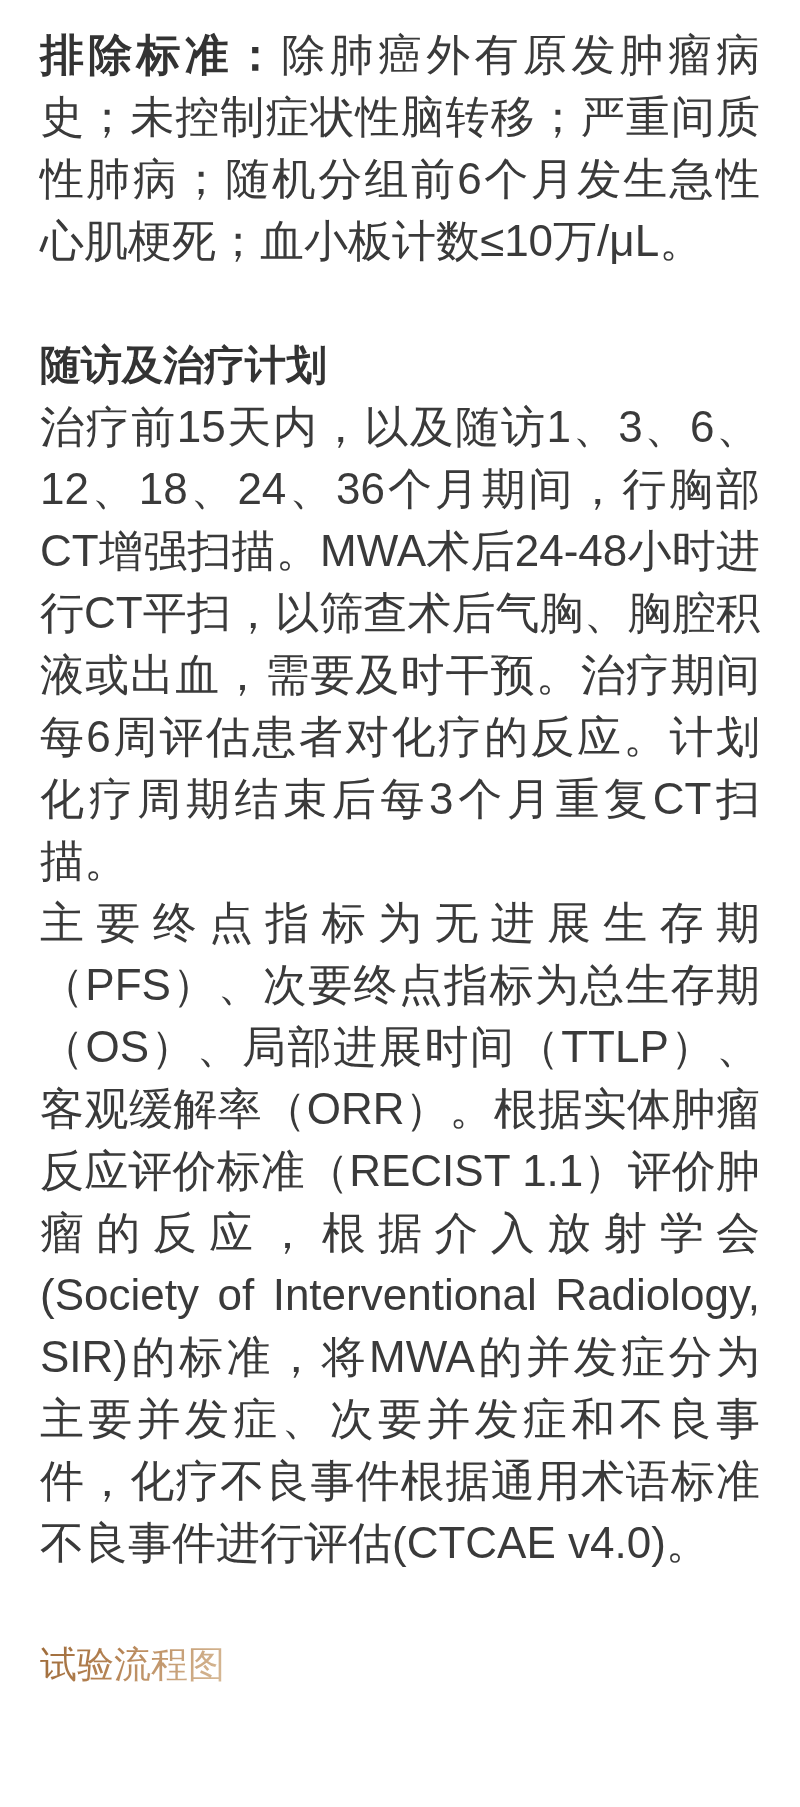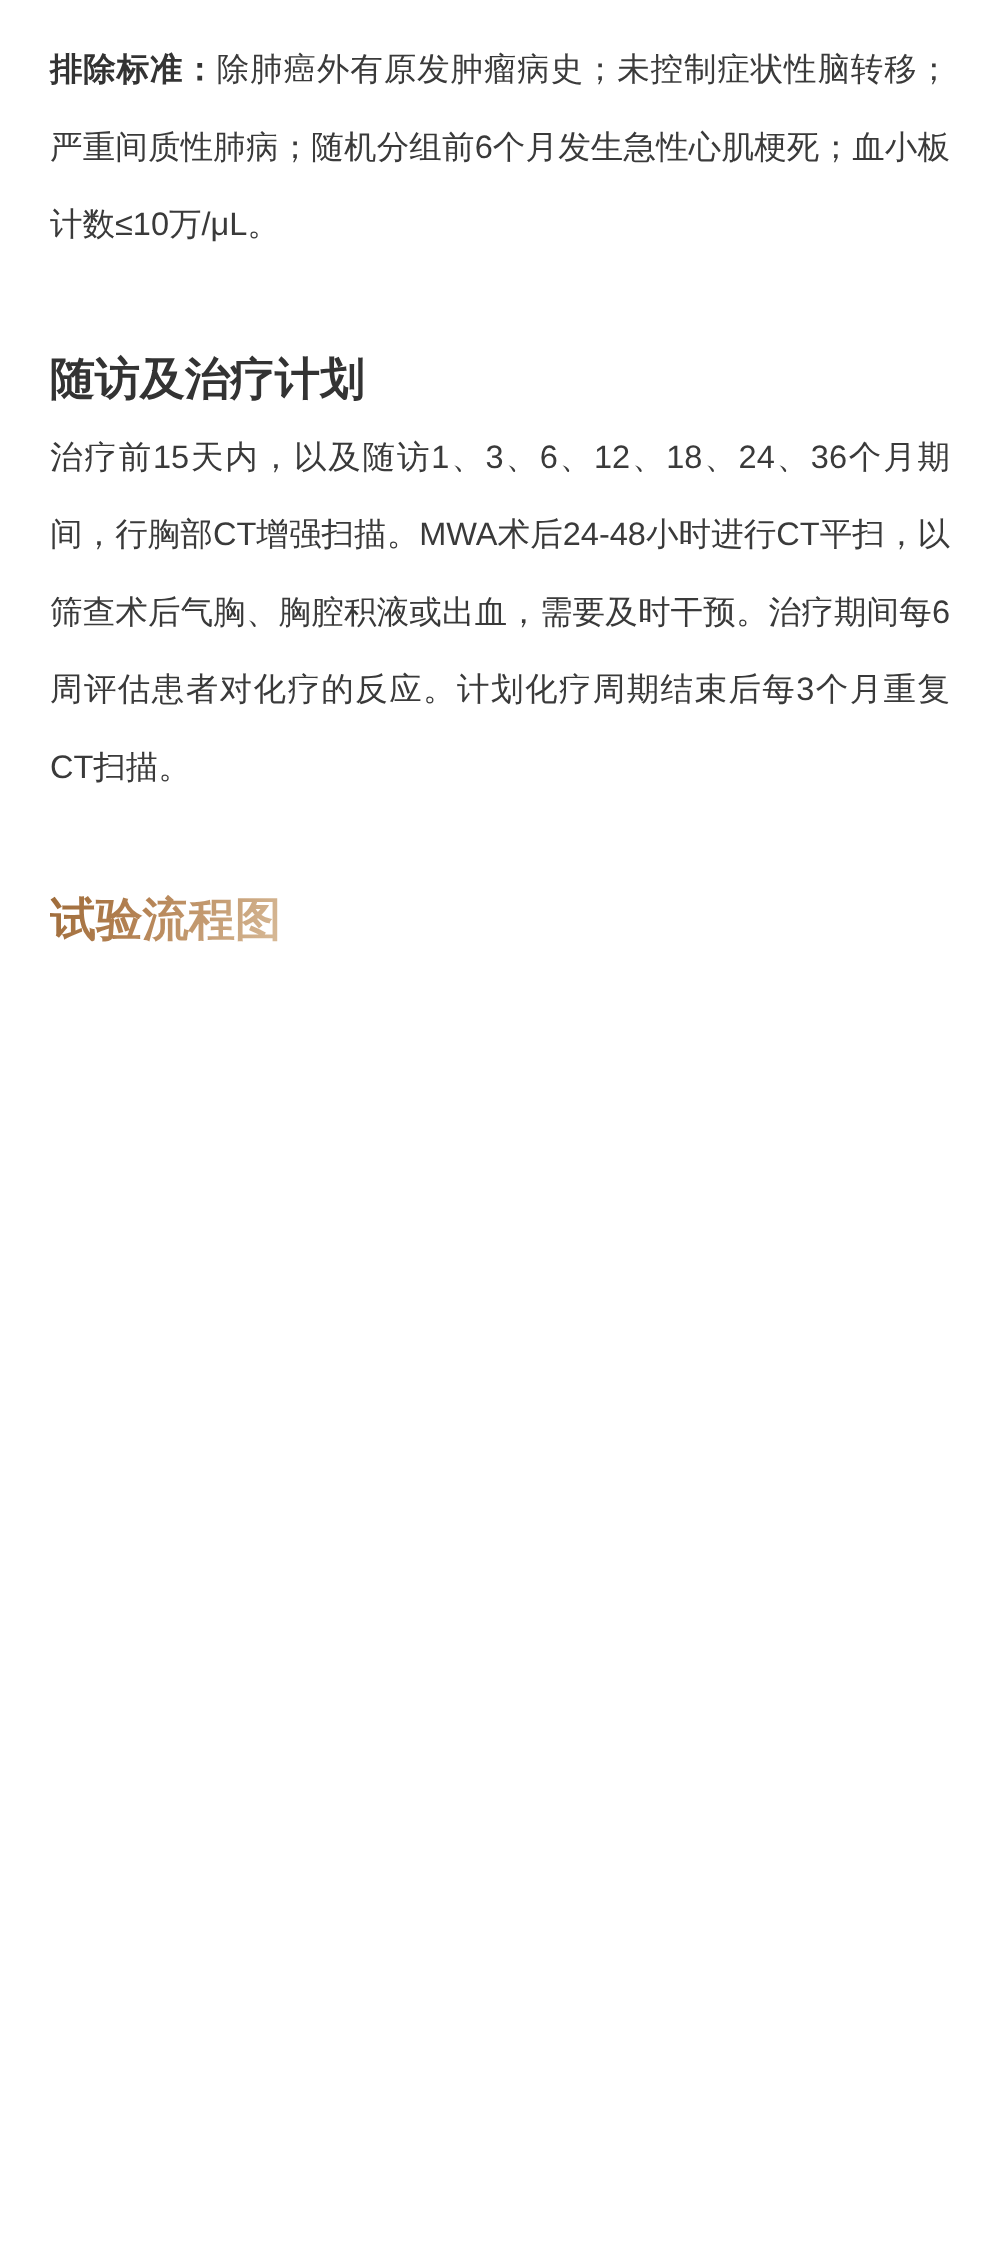--- a/index.html
+++ b/index.html
@@ -11,43 +11,43 @@
     width: 800px;
     min-height: 1807px;
     box-sizing: border-box;
     padding: 24px 40px 30px 40px;
     background: #ffffff;
     color: #3a3a3a;
     font-family: "Liberation Sans", "DejaVu Sans", sans-serif;
   }
   .para {
     margin: 0;
-    font-size: 26px;
+    font-size: 44px;
     line-height: 62px;
     text-align: justify;
     text-justify: inter-ideograph;
     word-break: break-word;
     color: #3a3a3a;
   }
   .para .lead {
     font-weight: bold;
     color: #333333;
   }
   .head {
     margin: 62px 0 0 0;
-    font-size: 36px;
+    font-size: 41px;
     line-height: 62px;
     font-weight: bold;
     color: #333333;
   }
   .gold-head {
     margin: 60px 0 0 0;
     font-size: 37px;
     line-height: 62px;
-    font-weight: bold;
+    font-weight: normal;
     font-family: "DejaVu Serif", "Liberation Serif", serif;
     background: linear-gradient(115deg, #9d6a38 0%, #b58354 40%, #d9bd9b 100%);
     -webkit-background-clip: text;
     background-clip: text;
     -webkit-text-fill-color: transparent;
     color: #b58354; 
     width: fit-content;
   }
 </style>
 </head>
@@ -55,17 +55,18 @@
 
 <div class="doc">
 
   <p class="para"><span class="lead">排除标准：</span><span>除肺癌外有原发肿瘤病史；未控制症状性脑转移；严重间质性肺病；随机分组前6个月发生急性心肌梗死；血小板计数≤10万/μL。</span></p>
 
   <h2 class="head">随访及治疗计划</h2>
 
   <p class="para">治疗前15天内，以及随访1、3、6、12、18、24、36个月期间，行胸部CT增强扫描。MWA术后24-48小时进行CT平扫，以筛查术后气胸、胸腔积液或出血，需要及时干预。治疗期间每6周评估患者对化疗的反应。计划化疗周期结束后每3个月重复CT扫描。</p>
 
 
+  <p class="para">主要终点指标为无进展生存期（PFS）、次要终点指标为总生存期（OS）、局部进展时间（TTLP）、客观缓解率（ORR）。根据实体肿瘤反应评价标准（RECIST 1.1）评价肿瘤的反应，根据介入放射学会(Society of Interventional Radiology, SIR)的标准，将MWA的并发症分为主要并发症、次要并发症和不良事件，化疗不良事件根据通用术语标准不良事件进行评估(CTCAE v4.0)。</p>
 
   <h2 class="gold-head">试验流程图</h2>
 
 
 </div>
 
 </body></html>

